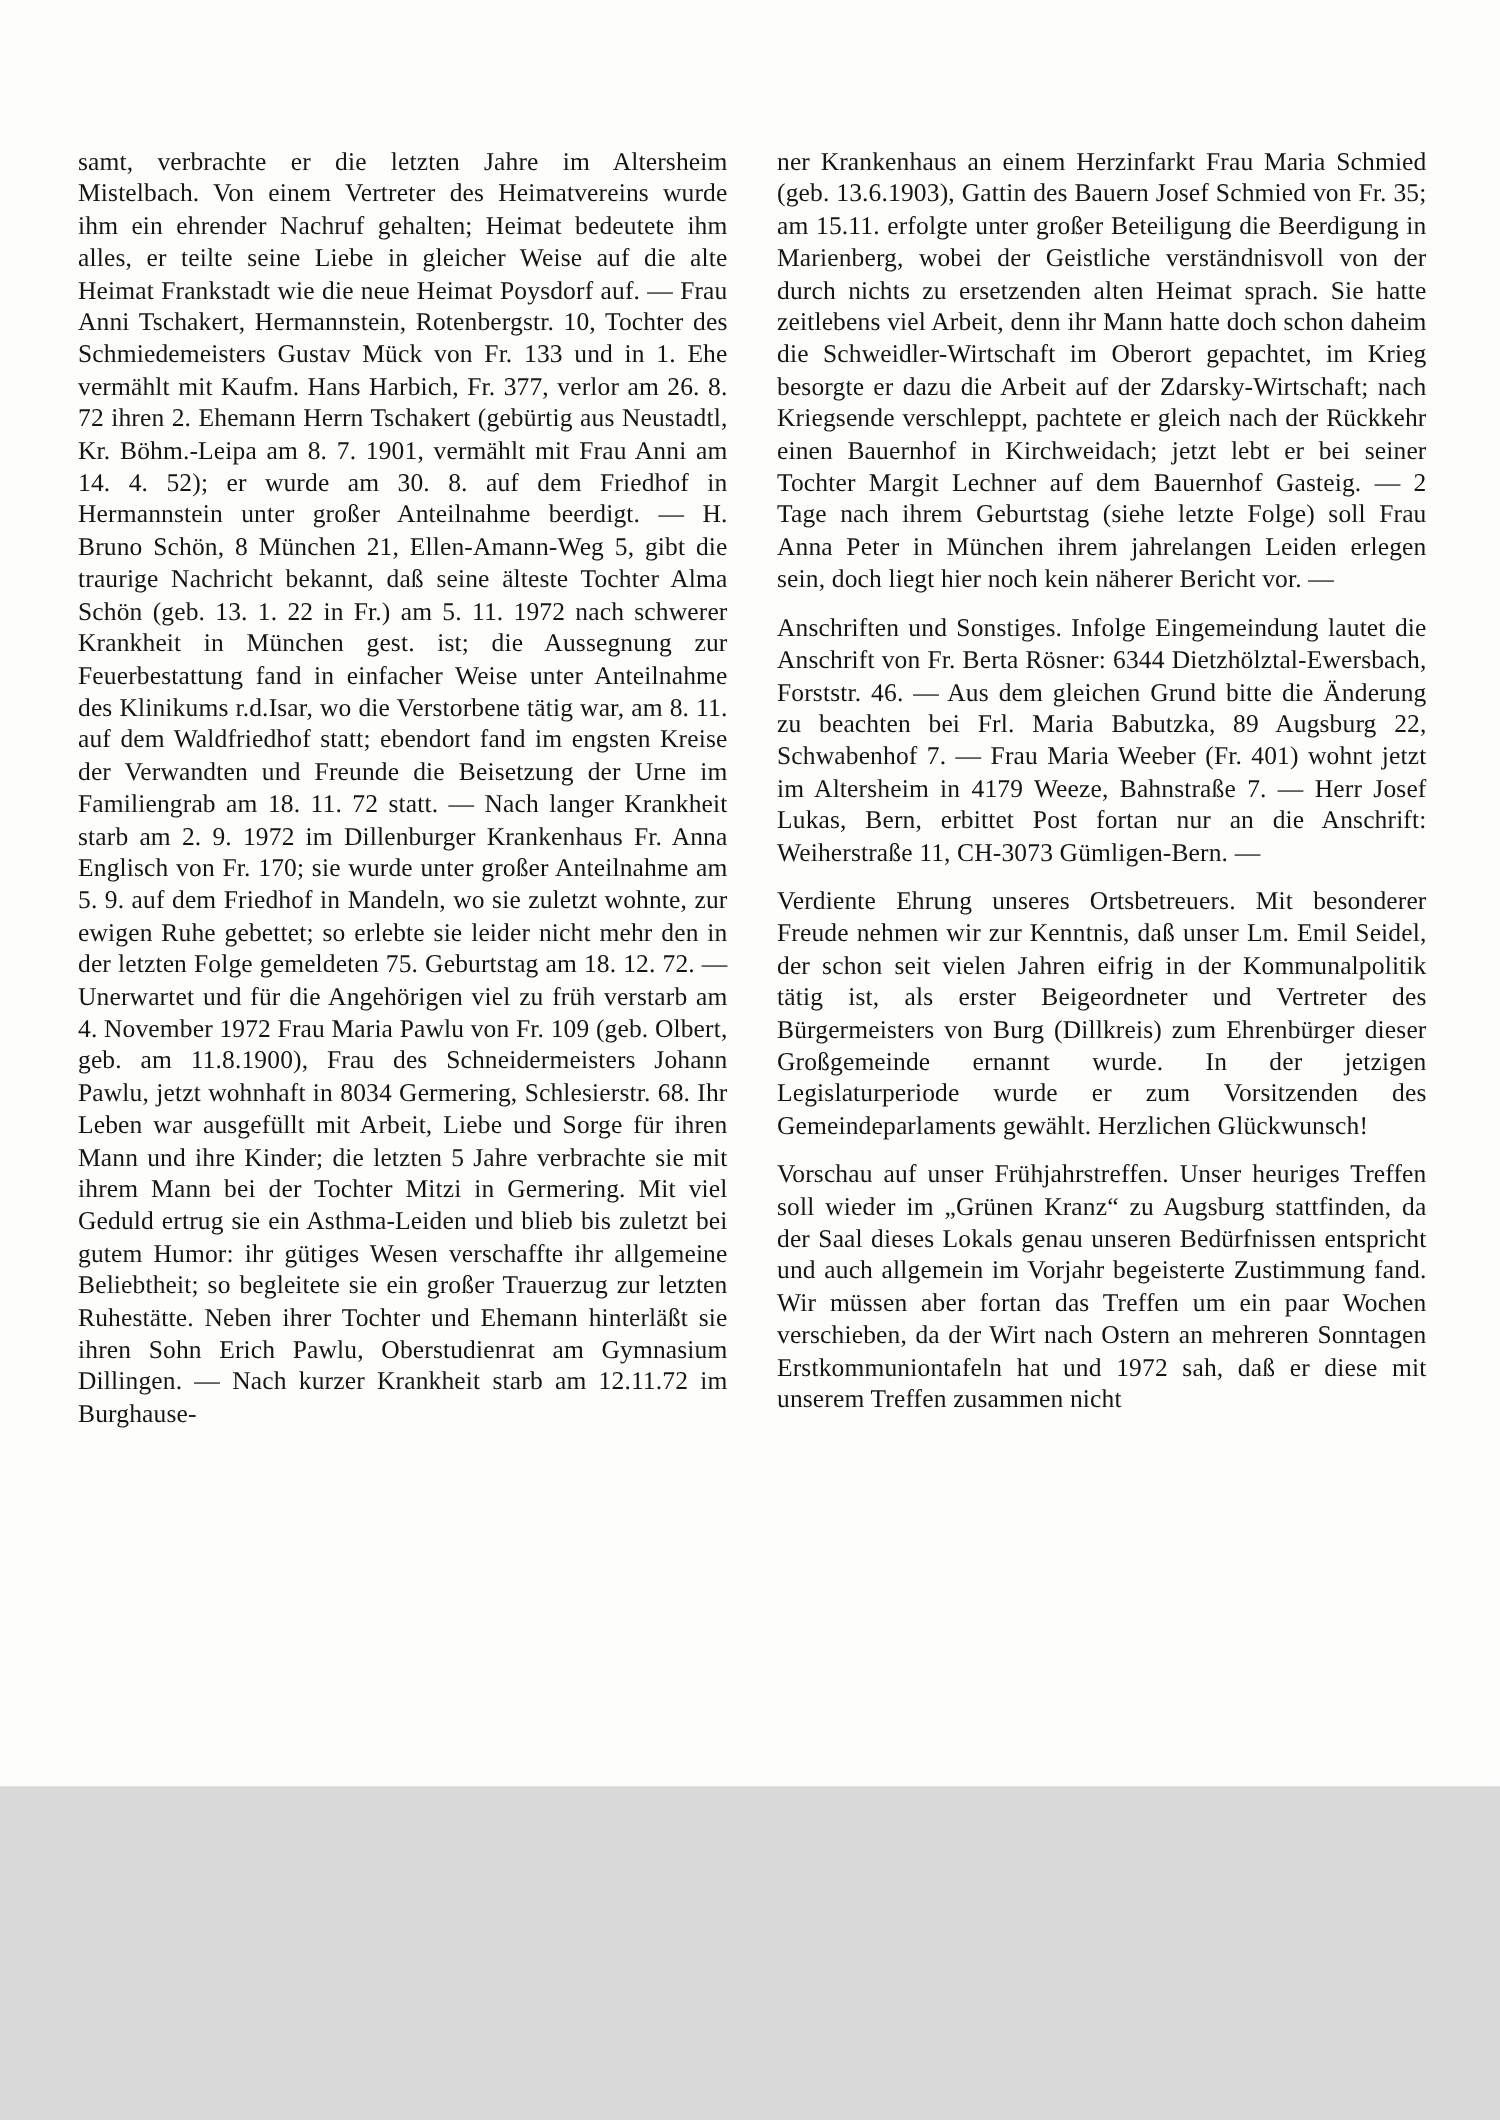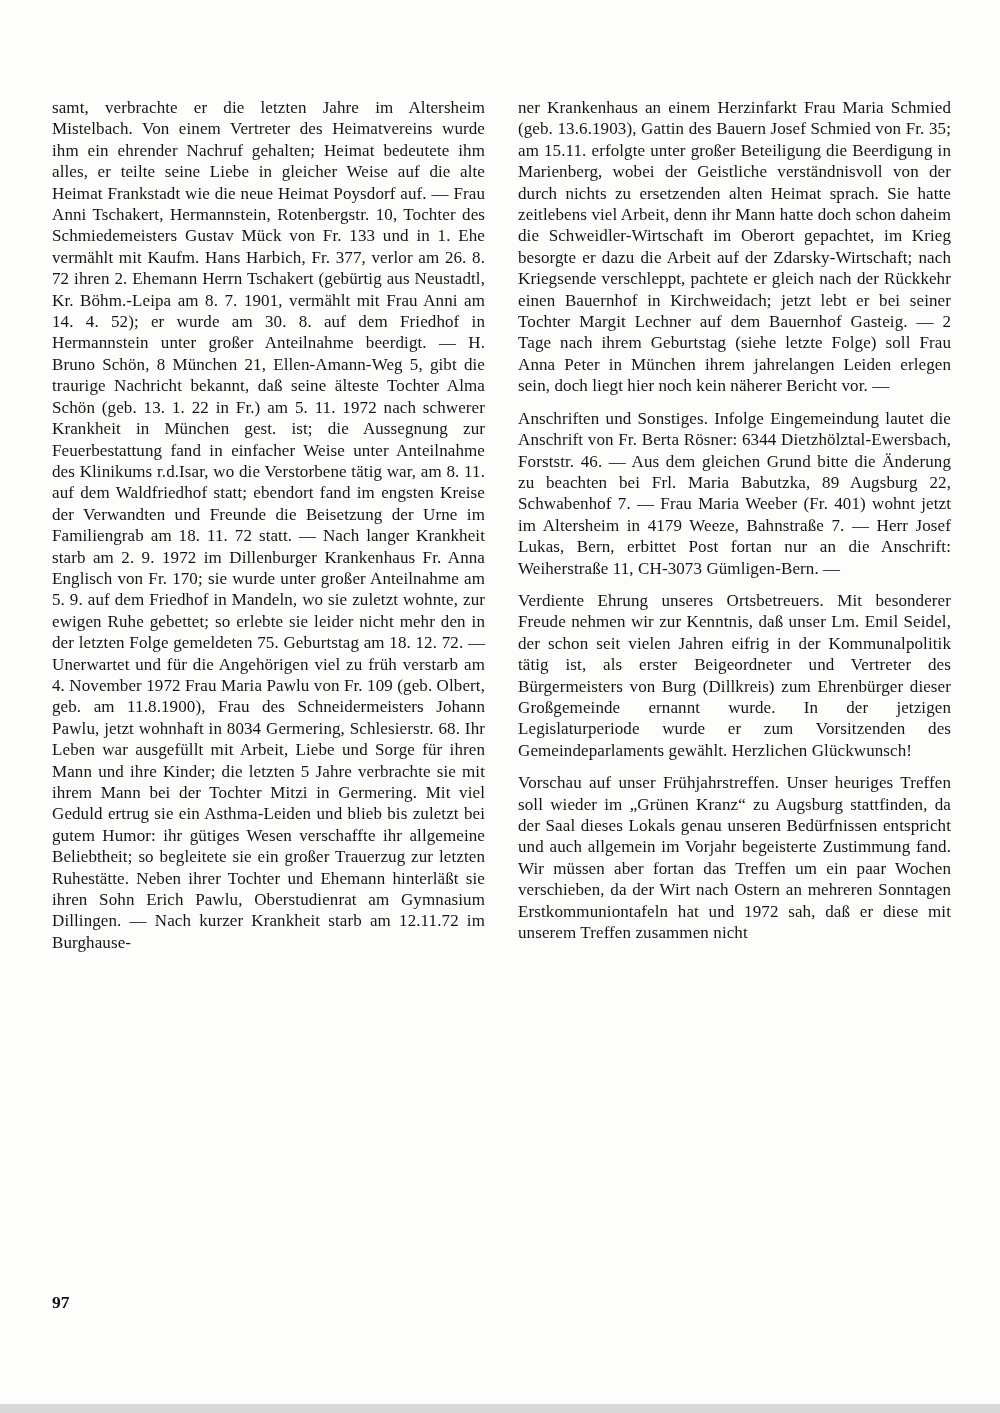--- a/index.html
+++ b/index.html
@@ -1,19 +1,19 @@
 <!DOCTYPE html>
 <html><head>
 <meta charset="utf-8">
 <style>
   html, body { margin: 0; padding: 0; }
   body { background: #d9d9d9; }
   .page {
     width: 1000px;
-    height: 1404px;
+    height: 1191px;
     margin: 0 auto;
     background: #fdfdfb;
     position: relative;
     box-sizing: border-box;
     padding: 97px 48px 0 52px;
     font-family: "Liberation Serif", "DejaVu Serif", serif;
     color: #151515;
     overflow: hidden;
   }
   .columns {

